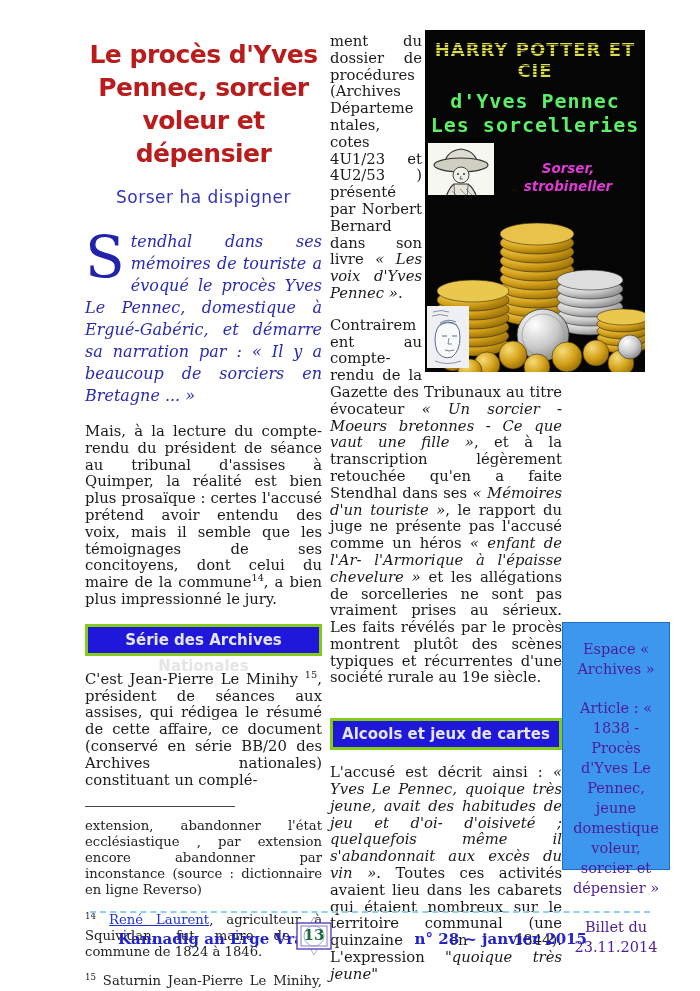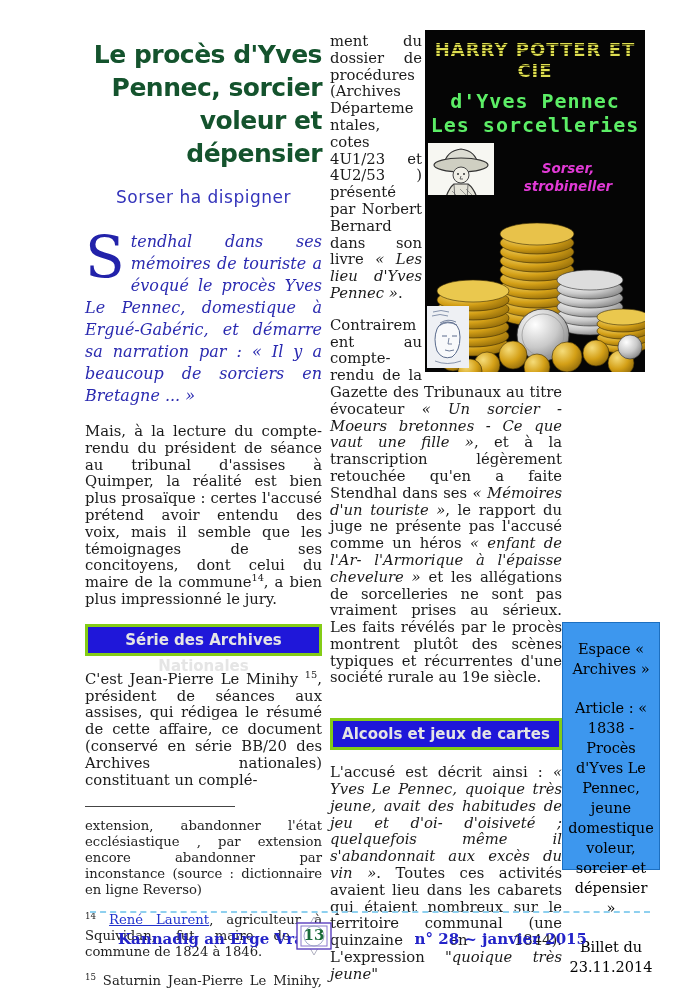--- a/index.html
+++ b/index.html
@@ -5,21 +5,21 @@
   html,body{margin:0;padding:0;}
   body{
     width:700px;height:991px;position:relative;background:#ffffff;
     font-family:"DejaVu Serif",serif;color:#1a1a1a;overflow:hidden;
   }
   
   .colA{position:absolute;left:85px;top:30px;width:237px;}
   .page-title{
     margin-top:8px;font-family:"DejaVu Sans",sans-serif;font-weight:bold;
     font-size:25px;line-height:33px;letter-spacing:-0.5px;
-    color:#14532d;text-align:right;
+    color:#b91c1c;text-align:center;
   }
   .page-subtitle{
     margin-top:17px;font-family:"DejaVu Sans",sans-serif;
     font-size:17px;color:#3434bb;text-align:center;letter-spacing:0.5px;
   }
   .intro{
     margin-top:24px;font-style:italic;color:#2a2ab0;
     font-size:16px;line-height:22px;text-align:justify;
   }
   .dropcap{
@@ -71,23 +71,23 @@
   .engraving1{position:absolute;left:3px;top:6px;background:#f7f7f2;}
   .poster-tagline{
     position:absolute;right:6px;top:22px;width:142px;text-align:center;
     font-family:"DejaVu Sans",sans-serif;font-style:italic;font-weight:bold;
     font-size:13.5px;line-height:18px;color:#e23ad6;
   }
   .coins{position:absolute;left:0;bottom:0;}
   .engraving2{position:absolute;left:2px;bottom:4px;background:#eef0f4;z-index:4;}
   
   .sidebar{
-    position:absolute;left:562px;top:622px;width:98px;height:248px;
+    position:absolute;left:562px;top:622px;width:108px;height:248px;
     background:#3d97ee;border:1px solid #1c6fc0;box-sizing:border-box;
-    color:#000000;text-align:center;font-size:14.5px;line-height:20px;
+    color:#4c1d95;text-align:center;font-size:14.5px;line-height:20px;
   }
   .sidebar p{margin:0;padding:0 5px;}
   .sidebar .sb1{margin-top:16px;}
   .sidebar .sb2{margin-top:19px;}
   .sidebar .sb3{margin-top:19px;}
   
   .footer-rule{
     position:absolute;left:90px;top:911px;width:560px;
     border:none;border-top:2px dashed #8ed0ef;margin:0;
   }
@@ -124,21 +124,21 @@
   <hr class="fn-rule">
 
   <p class="footnote">extension, abandonner l'état ecclésiastique , par extension encore abandonner par inconstance (source : dictionnaire en ligne Reverso)</p>
   <p class="footnote"><span class="seg-sup">14</span><span> </span><span class="seg-link">René Laurent</span><span>, agriculteur à Squividan, fut maire de la commune de 1824 à 1846.</span></p>
   <p class="footnote"><span class="seg-sup">15</span><span> Saturnin Jean-Pierre Le Minihy, Conseiller du Roi en la Cour Royale de Rennes, est assisté des juges Crop et Hunault, et de Jean-Louis Le Feuvre, premier substitut du procureur du roi, qui avait été chargé de l'enquête.</span></p>
 </div>
 
 <div class="colB">
   <div class="wrap-spacer"></div>
 
-  <p class="bodytext"><span>ment du dossier de procédures (Archives Départementales, cotes 4U1/23 et 4U2/53 ) présenté par Norbert Bernard dans son livre </span><span class="seg-i">« Les lieu d'Yves Pennec »</span><span>.</span></p>
+  <p class="bodytext"><span>ment du dossier de procédures (Archives Départementales, cotes 4U1/23 et 4U2/53 ) présenté par Norbert Bernard dans son livre </span><span class="seg-i">« Les voix d'Yves Pennec »</span><span>.</span></p>
 
   <p class="bodytext para2"><span>Contrairement au compte-rendu de la Gazette des Tribunaux au titre évocateur </span><span class="seg-i">« Un sorcier - Moeurs bretonnes - Ce que vaut une fille »</span><span>, et à la transcription légèrement retouchée qu'en a faite Stendhal dans ses </span><span class="seg-i">« Mémoires d'un touriste »</span><span>, le rapport du juge ne présente pas l'accusé comme un héros </span><span class="seg-i">« enfant de l'Ar- l'Armorique à l'épaisse chevelure »</span><span> et les allégations de sorcelleries ne sont pas vraiment prises au sérieux. Les faits révélés par le procès montrent plutôt des scènes typiques et récurrentes d'une société rurale au 19e siècle.</span></p>
 
   <div class="section-header">Alcools et jeux de cartes</div>
 
   <p class="bodytext para3"><span>L'accusé est décrit ainsi : </span><span class="seg-i">« Yves Le Pennec, quoique très jeune, avait des habitudes de jeu et d'oi- d'oisiveté ; quelquefois même il s'abandonnait aux excès du vin »</span><span>. Toutes ces activités avaient lieu dans les cabarets qui étaient nombreux sur le territoire communal (une quinzaine en 1844). L'expression </span><span class="seg-i">"quoique très jeune"</span></p>
 </div>
 
 <div class="poster">
   <div class="poster-banner">HARRY POTTER ET CIE</div>

